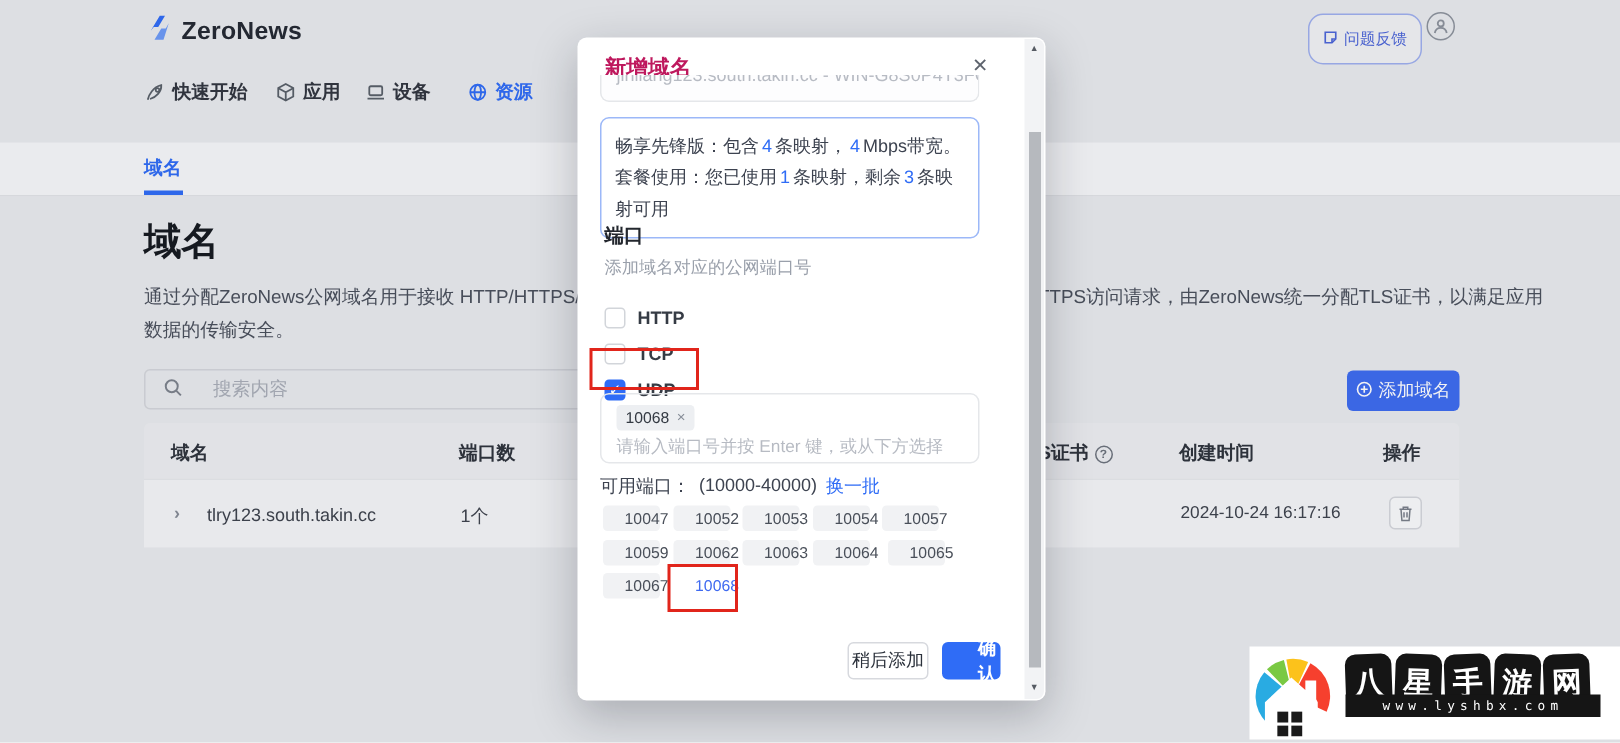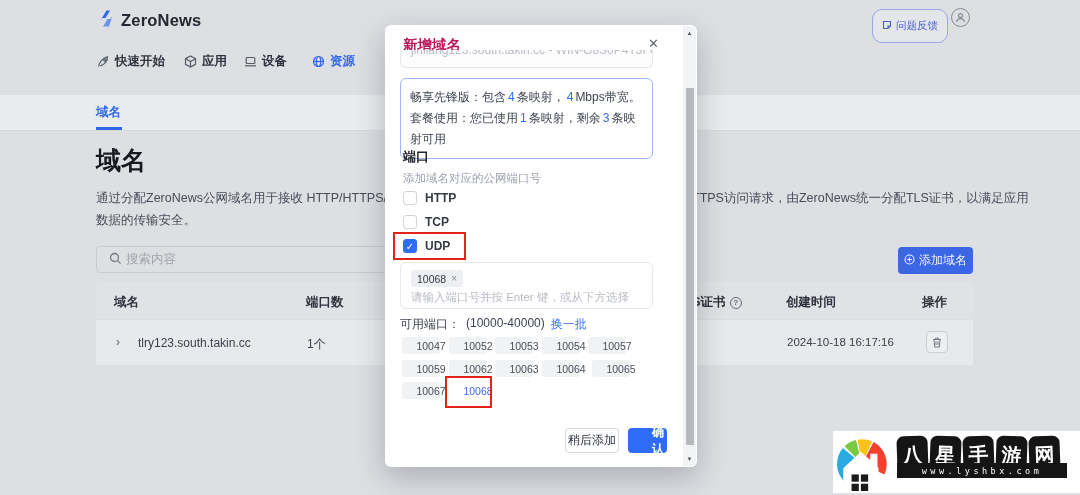--- a/index.html
+++ b/index.html
@@ -21,21 +21,21 @@
 
   
   .tabstrip { left:0; top:95px; width:1080px; height:36px; background:#f7f8fa; border-bottom:1px solid #e2e4e7; }
   .tab { left:96px; top:104px; font-size:12.5px; font-weight:700; color:#2f6cf6; }
   .tab-underline { left:96px; top:127px; width:26px; height:3px; background:#2f6cf6; }
 
   
   .page-title { left:96px; top:144px; font-size:25px; font-weight:800; color:#15191f; }
   .desc { font-size:12.5px; color:#4a505c; white-space:nowrap; }
   .search { left:96px; top:246px; width:520px; height:27px; border:1px solid #d4d6db; border-radius:4px;
-    display:flex; align-items:center; padding-left:12px; gap:4px; color:#a9aeb8; font-size:12.5px; }
+    display:flex; align-items:center; padding-left:12px; gap:20px; color:#a9aeb8; font-size:12.5px; }
   .add-btn { left:898px; top:247px; width:75px; height:27px; background:#3d6cf0; color:#fff; border-radius:4px;
     display:flex; align-items:center; justify-content:center; gap:4px; font-size:12px; cursor:pointer; }
   .card { left:96px; top:282px; width:877px; height:104px; border-radius:4px; overflow:hidden; }
   .thead { position:relative; height:37px; background:#edeff2; }
   .th { position:absolute; top:12px; font-size:12.5px; font-weight:700; color:#2e333c; display:flex; gap:4px; align-items:center; }
   .qicon { width:12px; height:12px; border:1px solid #6d737d; border-radius:50%; font-size:8px; font-weight:700;
     color:#6d737d; display:flex; align-items:center; justify-content:center; }
   .trow { position:relative; height:46px; background:#f5f6f8; border-top:1px solid #e7e9ec; }
   .td { position:absolute; top:16px; font-size:12px; color:#3e434d; }
   .chev { color:#868c96; font-size:12px; font-weight:700; }
@@ -54,21 +54,21 @@
   .m-arrow { position:absolute; width:100%; text-align:center; font-size:6px; color:#565b63; }
   .m-thumb { position:absolute; left:2.5px; top:62px; width:8px; height:357px; background:#b6b9be; }
   .m-select { left:15px; top:25px; width:253px; height:18px; border:1px solid #e5e7ea; border-top:none;
     border-radius:0 0 6px 6px; overflow:hidden; background:#fdfdfe; }
   .m-select-text { position:absolute; top:-7px; left:10px; font-size:12px; color:#b7bbc3; white-space:nowrap; }
   .m-plan { left:15px; top:53px; width:253px; border:1px solid #9cb8f8; border-radius:6px; padding:8px 9px;
     font-size:12px; color:#3d4350; line-height:21px; }
   .num { color:#2f6cf6; padding:0 2px; }
   .m-port-label { left:18px; top:123px; font-size:13px; font-weight:700; color:#23272e; }
   .m-port-helper { left:18px; top:146px; font-size:11.5px; color:#9aa0ab; }
-  .m-check { left:18px; display:flex; align-items:center; gap:8px; }
+  .m-check { left:18px; display:flex; align-items:center; gap:8px;margin-top:14px; }
   .cbox { width:14px; height:14px; border:1px solid #d2d5da; border-radius:3px; background:#fff;
     font-size:10px; line-height:13px; text-align:center; color:#fff; }
   .cbox.checked { background:#2f6cf6; border-color:#2f6cf6; }
   .m-check-label { font-size:12px; font-weight:700; color:#353b44; }
   .ann { border:2px solid #e1251b; z-index:12; }
   .m-taginput { left:15px; top:237px; width:253px; height:47px; border:1px solid #e5e7ea; border-radius:6px; }
   .m-chip { position:absolute; left:10px; top:7px; height:17px; background:#edeff2; border-radius:3px; padding:0 6px;
     display:flex; align-items:center; gap:5px; font-size:10.5px; color:#343a43; }
   .m-chip-x { color:#868d97; font-size:10px; cursor:pointer; }
   .m-ph { position:absolute; left:10px; top:27px; font-size:11.5px; color:#b7bbc3; }
@@ -193,21 +193,21 @@
         <span>TLS证书</span>
         <span class="qicon">?</span>
       </span>
       <span class="th" style="left:690px;">创建时间</span>
       <span class="th" style="left:826px;">操作</span>
     </div>
     <div class="trow">
       <span class="td chev" style="left:20px; top:15px;">›</span>
       <span class="td" style="left:42px;">tlry123.south.takin.cc</span>
       <span class="td" style="left:211px;">1个</span>
-      <span class="td" style="left:691px; font-size:11.5px;">2024-10-18 16:17:16</span>
+      <span class="td" style="left:691px; font-size:11.5px;">2024-10-24 16:17:16</span>
       <span class="trash-btn">
         <svg width="10" height="11" viewBox="0 0 10 11" fill="none" stroke="#7a808a" stroke-width="1">
             <path d="M1 2.5 H9 M3.5 2.5 V1.2 H6.5 V2.5 M2 2.5 L2.6 10 H7.4 L8 2.5 M4 4.5 V8 M6 4.5 V8"></path>
           </svg>
       </span>
     </div>
   </div>
 
   <div class="abs mask"></div>
 

